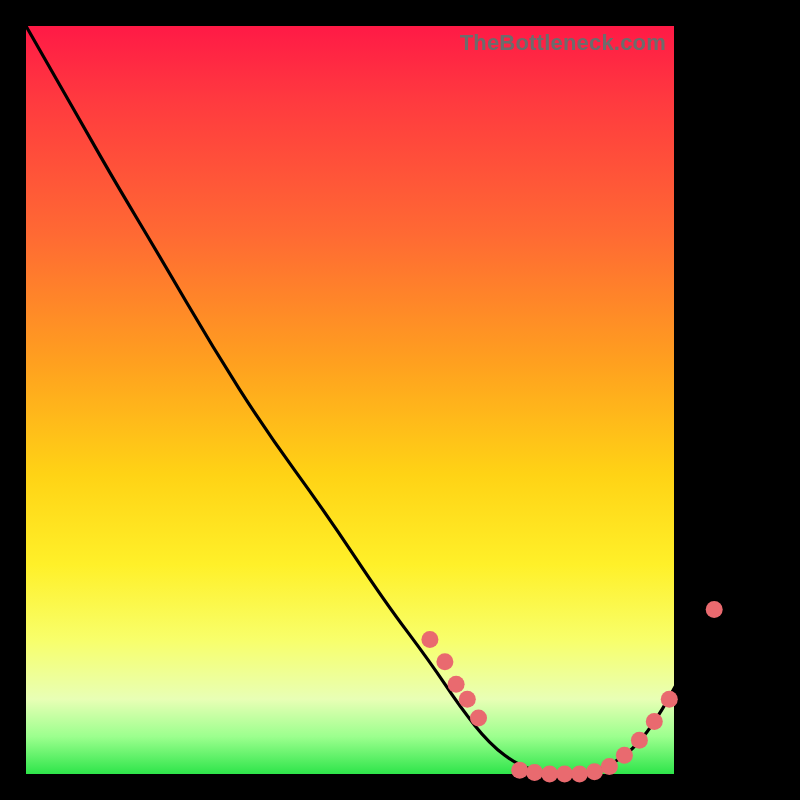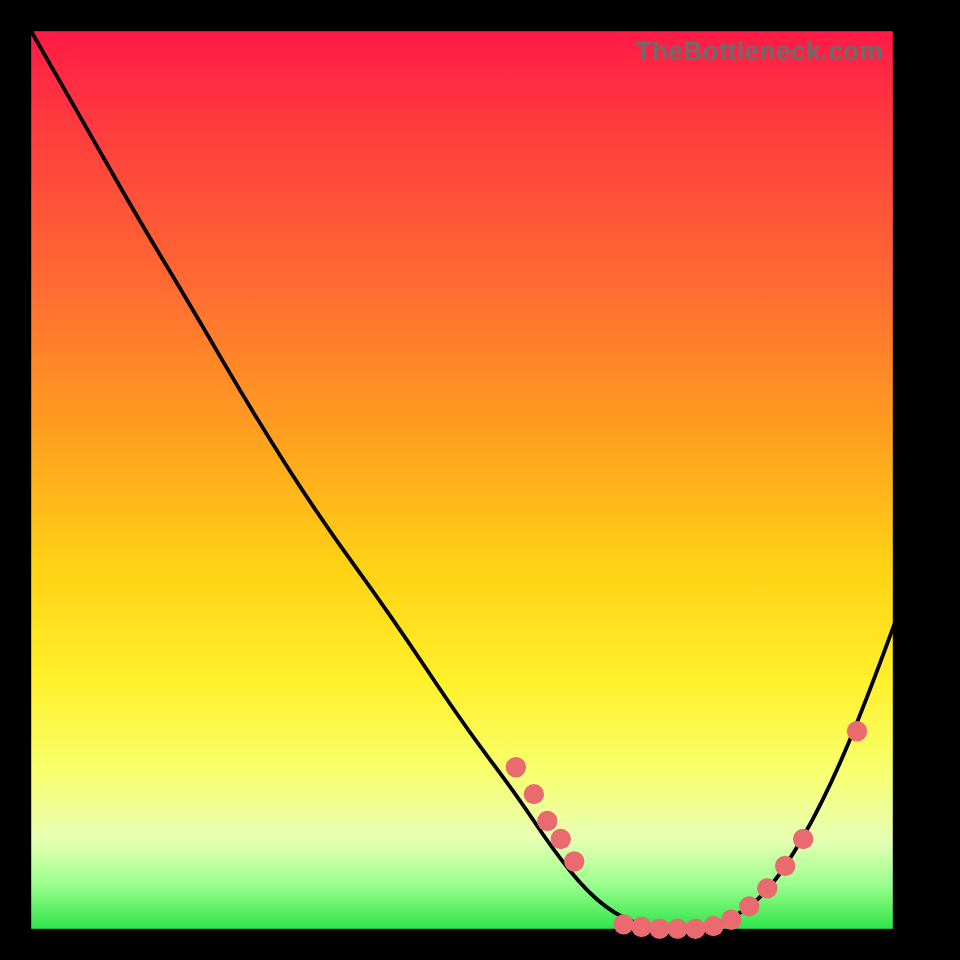--- a/index.html
+++ b/index.html
@@ -16,21 +16,21 @@
     left: 0;
     top: 0;
     width: 800px;
     height: 800px;
     background: #000;
   }
   .plot {
     position: absolute;
     left: 26px;
     top: 26px;
-    width: 718px;
+    width: 648px;
     height: 748px;
     
     background: linear-gradient(to bottom,
       #ff1a46 0%,
       #ff3a3f 10%,
       #ff6a33 28%,
       #ffa01f 45%,
       #ffd315 60%,
       #fff029 72%,
       #f8ff6a 82%,

